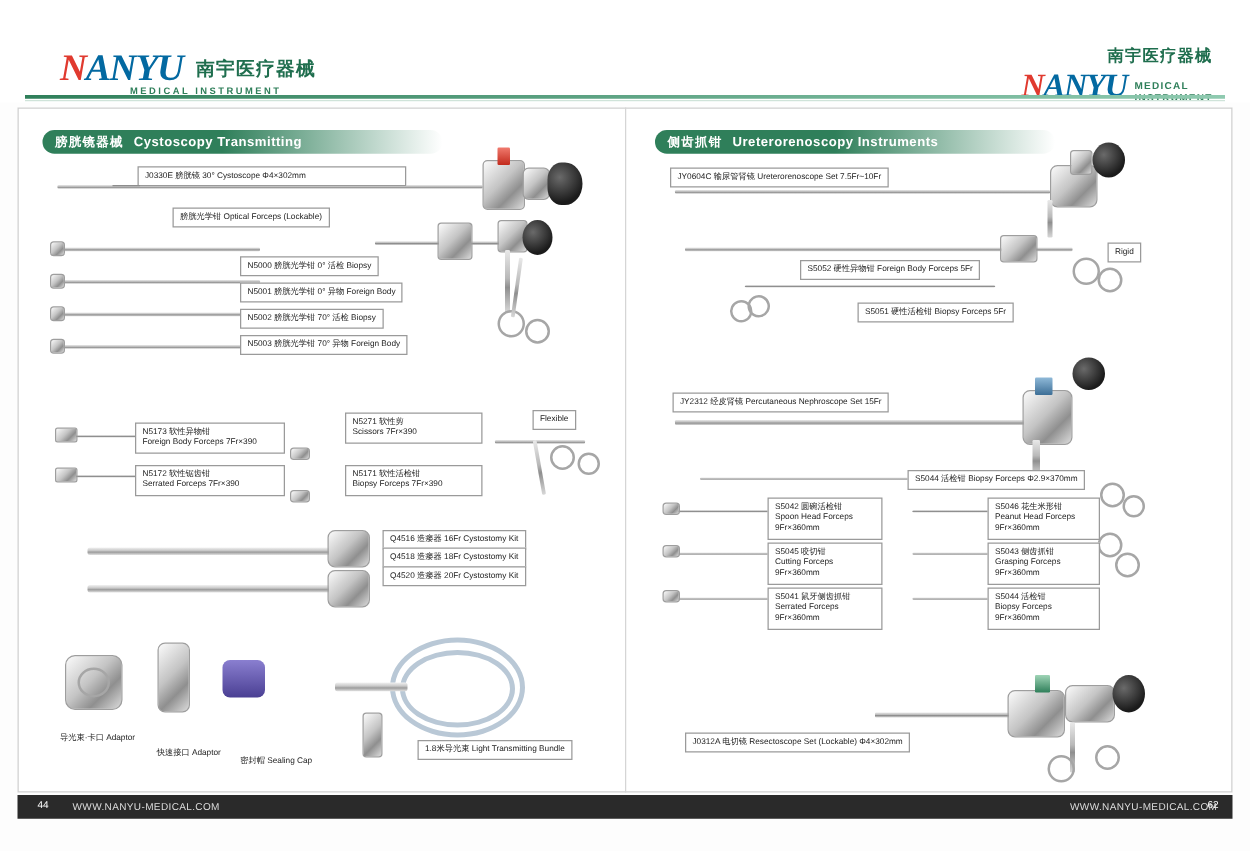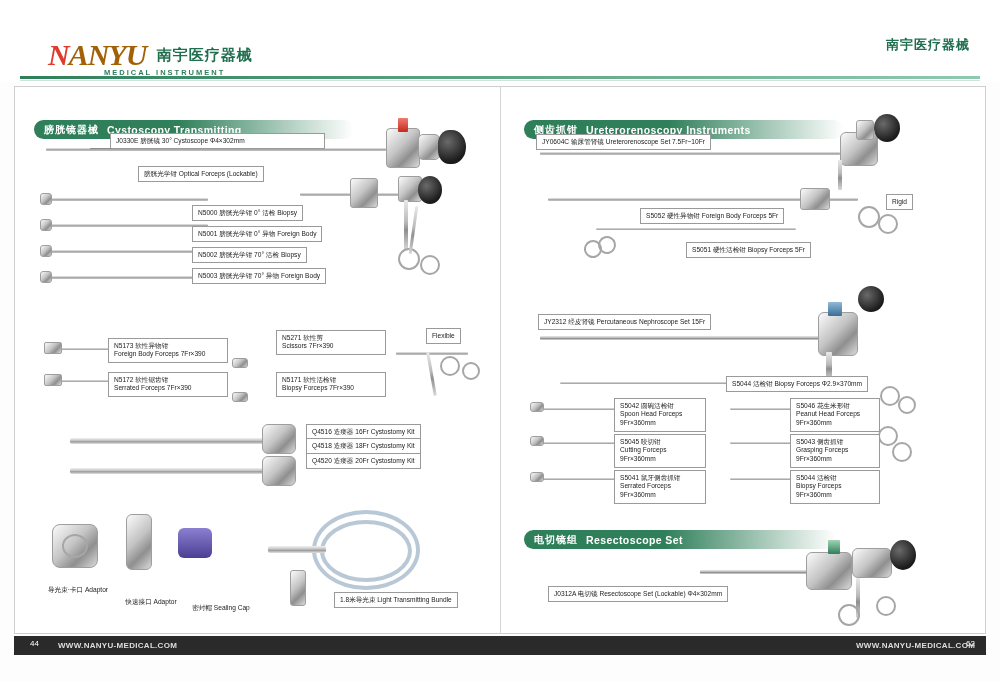--- a/index.html
+++ b/index.html
@@ -42,21 +42,21 @@
   .nanyu-word {
     font-family: "Liberation Serif", serif;
     font-style: italic;
     font-weight: bold;
     font-size: 30px;
     letter-spacing: -1px;
     display: inline-block;
     vertical-align: middle;
   }
   .nanyu-n { color: #e03a2f; }
-  .nanyu-rest { color: #a16207; }
+  .nanyu-rest { color: #0369a1; }
   .logo-cn {
     display: inline-block; vertical-align: middle;
     margin-left: 6px;
     font-size: 15px; font-weight: bold; color: #1f6e4e;
     letter-spacing: 1px;
   }
   .logo-sub {
     font-size: 7.5px; color: #2f7f5a; letter-spacing: 2px;
     margin-top: 1px; margin-left: 4px; font-weight: bold;
   }
@@ -99,31 +99,29 @@
     background: #2a2a2a;
   }
   .foot-left { left: 14px; width: 486px; }
   .foot-right { left: 500px; width: 486px; }
   .pg {
     position: absolute; top: 3px; font-size: 8px; color: #ffffff;
   }
   .foot-url {
     position: absolute; top: 5px; font-size: 8px; color: #333;
     letter-spacing: 0.3px;
-    font-weight: bold;
   }
   
   .sect {
     position: absolute;
     height: 19px;
     border-radius: 10px;
     background: linear-gradient(to right, #2f7f5a 0%, #2f7f5a 45%, #ffffff 100%);
     display: flex; align-items: center;
     padding-left: 10px;
-    margin-top: 16px;
   }
   .sect .cn {
     font-size: 10px; color: #ffffff; font-weight: bold; letter-spacing: 1px;
   }
   .sect .en {
     font-size: 10.5px; color: #ffffff; font-weight: bold; margin-left: 8px;
     letter-spacing: 0.4px;
   }
   
   .lbl {
@@ -209,20 +207,27 @@
     <div class="logo-left">
       <span class="nanyu-word"><span class="nanyu-n">N</span><span class="nanyu-rest">ANYU</span></span>
       <span class="logo-cn">南宇医疗器械</span>
       <div class="logo-sub">MEDICAL  INSTRUMENT</div>
     </div>
 
 
     <div class="logo-right">
       <div class="stack">
         <div class="cnline">南宇医疗器械</div>
+        <div class="mainline">
+          <span class="nanyu-word" style="font-size:26px"><span class="nanyu-n">N</span><span class="nanyu-rest">ANYU</span></span>
+          <span class="mi">
+            <span>MEDICAL</span><br>
+            <span>INSTRUMENT</span>
+          </span>
+        </div>
       </div>
     </div>
 
     <div class="hdr-rule"></div>
     <div class="hdr-rule2"></div>
   </div>
 
   <div class="sheet"></div>
   <div class="center-div"></div>
 
@@ -371,24 +376,20 @@
   <div class="lbl multi" style="left:790px; top:434px; width:90px;"><span style="white-space:pre-line">S5043 侧齿抓钳
 Grasping Forceps
 9Fr×360mm</span></div>
   <div class="lbl multi" style="left:614px; top:470px; width:92px;"><span style="white-space:pre-line">S5041 鼠牙侧齿抓钳
 Serrated Forceps
 9Fr×360mm</span></div>
   <div class="lbl multi" style="left:790px; top:470px; width:90px;"><span style="white-space:pre-line">S5044 活检钳
 Biopsy Forceps
 9Fr×360mm</span></div>
 
-  <div class="sect" style="left:524px; top:514px; width:312px;">
-    <span class="cn">电切镜组</span>
-    <span class="en">Resectoscope Set</span>
-  </div>
 
   <div class="shaft" style="left:700px; top:570px; width:110px; height:4px;"></div>
   <div class="metal-blob" style="left:806px; top:552px; width:46px; height:38px; border-radius:6px;"></div>
   <div class="metal-blob" style="left:852px; top:548px; width:40px; height:30px; border-radius:6px;"></div>
   <div class="eyecup" style="left:890px; top:540px; width:26px; height:30px;"></div>
   <div class="greenband" style="left:828px; top:540px; width:12px; height:14px;"></div>
   <div class="shaft" style="left:856px; top:578px; width:4px; height:40px;"></div>
   <div class="ring" style="left:838px; top:604px; width:22px; height:22px;"></div>
   <div class="ring" style="left:876px; top:596px; width:20px; height:20px;"></div>
   <div class="lbl" style="left:548px; top:586px;">J0312A 电切镜 Resectoscope Set (Lockable)  Φ4×302mm</div>

